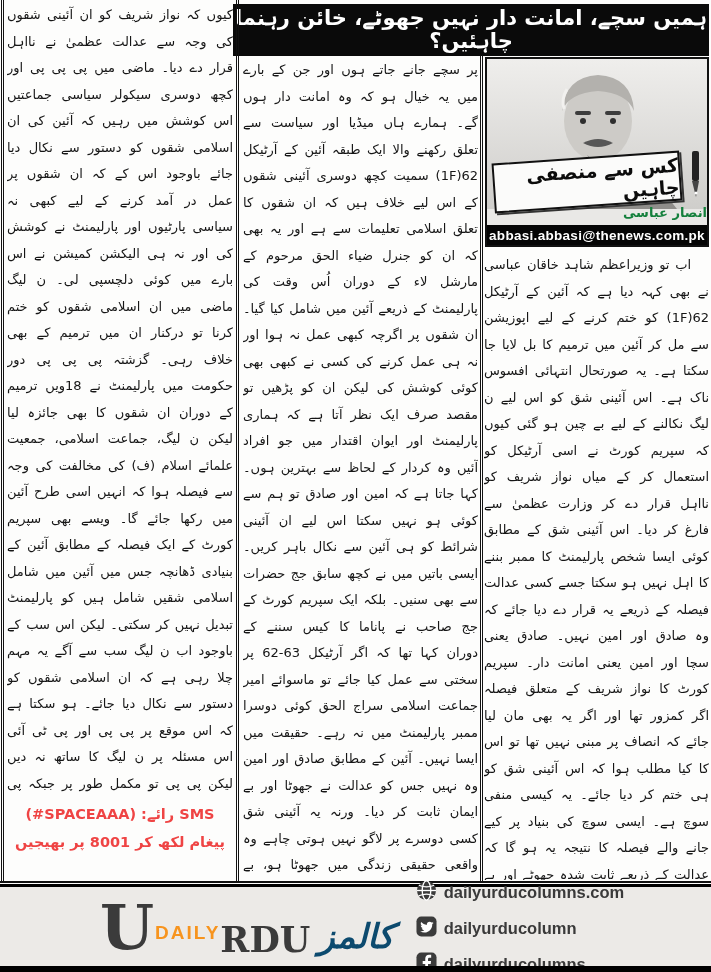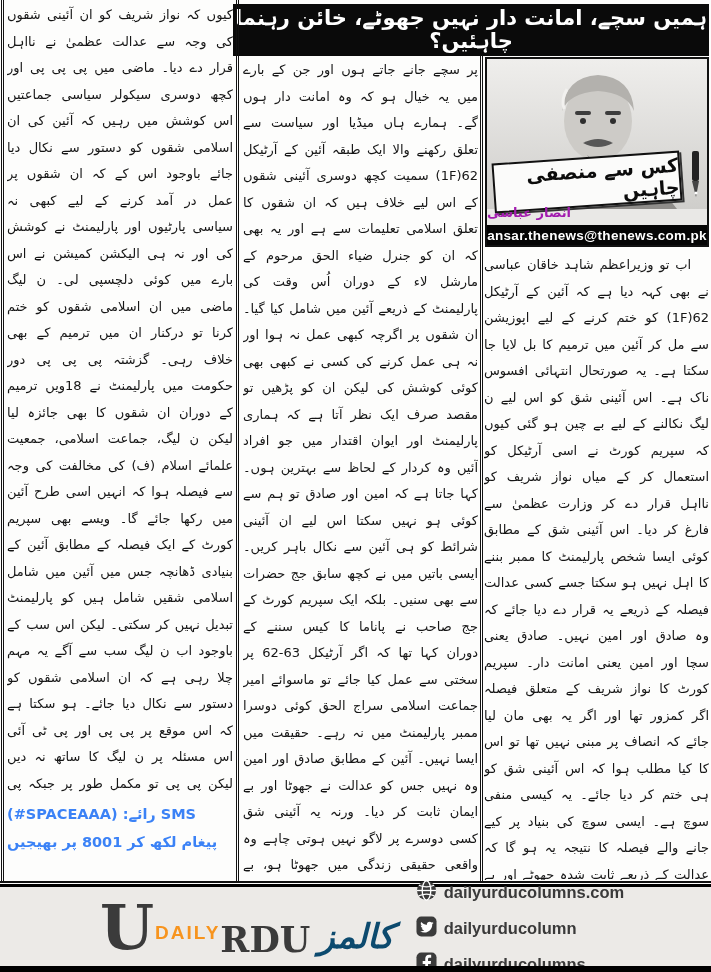--- a/index.html
+++ b/index.html
@@ -16,32 +16,32 @@
     font-size:21px;font-weight:bold;letter-spacing:0;line-height:1.1;text-align:center;}
 
   
   .col{position:absolute;direction:rtl;text-align:justify;color:#161616;
     font-size:13px;line-height:26.5px;overflow:hidden;word-spacing:1px;}
   .col-right{left:484px;top:252px;width:225px;height:628px;text-indent:18px;}
   .col-mid{left:243px;top:57px;width:235px;height:824px;}
   .col-left{left:7px;top:2px;width:226px;height:796px;}
 
   .sms{position:absolute;left:7px;top:800px;width:226px;height:78px;direction:rtl;
-    font-size:14.5px;font-weight:bold;line-height:28px;color:#3b82f6;text-align:left;overflow:hidden;}
+    font-size:14.5px;font-weight:bold;line-height:28px;color:#ef4444;text-align:center;overflow:hidden;}
 
   
   .photo-block{position:absolute;left:485px;top:57px;width:224px;height:190px;
     border:2px solid #111;background:#e9e8e6;box-sizing:border-box;}
   .photo-area{position:absolute;left:0;top:0;right:0;height:150px;overflow:hidden;}
   .banner{position:absolute;left:6px;right:26px;top:98px;height:46px;background:#fbfbfa;
     border:2px solid #111;transform:rotate(-4deg);display:flex;align-items:center;justify-content:center;
     direction:rtl;font-size:19px;font-weight:bold;color:#0c0c0c;box-shadow:2px 2px 0 #333;}
   .pen{position:absolute;right:2px;top:90px;}
-  .author-name{position:absolute;left:0;right:0;top:146px;height:22px;direction:rtl;text-align:left;
-    font-size:13px;font-weight:bold;color:#a21caf;}
+  .author-name{position:absolute;left:0;right:0;top:146px;height:22px;direction:rtl;text-align:right;
+    font-size:13px;font-weight:bold;color:#15803d;}
   .email-bar{position:absolute;left:0;right:0;bottom:0;height:20px;background:#050505;color:#fff;
     font-family:"Liberation Sans",sans-serif;font-size:13.5px;font-weight:bold;
     display:flex;align-items:center;justify-content:center;letter-spacing:.3px;}
 
   
   .footer{position:absolute;left:0;top:884px;width:711px;height:82px;background:#eceae7;
     border-top:3px solid #000;display:flex;align-items:center;}
   .bottom-bar{position:absolute;left:0;top:966px;width:711px;height:6px;background:#000;}
   .brand{display:flex;align-items:flex-end;margin-left:100px;color:#3b3b3b;}
   .logo-u{font-family:"DejaVu Serif",serif;font-weight:bold;font-size:62px;line-height:56px;}
@@ -94,21 +94,21 @@
       <svg width="20" height="52" viewBox="0 0 20 52">
         <rect x="7" y="2" width="7" height="30" rx="2" fill="#222"></rect>
         <path d="M7 32 L14 32 L11 48 Z" fill="#444"></path>
         <circle cx="11" cy="44" r="1.5" fill="#fff"></circle>
       </svg>
     </div>
     <div class="banner">
       <span>کس سے منصفی چاہیں</span>
     </div>
     <div class="author-name">انصار عباسی</div>
-    <div class="email-bar">ansar.thenews@thenews.com.pk</div>
+    <div class="email-bar">abbasi.abbasi@thenews.com.pk</div>
   </div>
 
   <div class="col col-right">اب تو وزیراعظم شاہد خاقان عباسی نے بھی کہہ دیا ہے کہ آئین کے آرٹیکل 62(1F) کو ختم کرنے کے لیے اپوزیشن سے مل کر آئین میں ترمیم کا بل لایا جا سکتا ہے۔ یہ صورتحال انتہائی افسوس ناک ہے۔ اس آئینی شق کو اس لیے ن لیگ نکالنے کے لیے بے چین ہو گئی کیوں کہ سپریم کورٹ نے اسی آرٹیکل کو استعمال کر کے میاں نواز شریف کو نااہل قرار دے کر وزارت عظمیٰ سے فارغ کر دیا۔ اس آئینی شق کے مطابق کوئی ایسا شخص پارلیمنٹ کا ممبر بننے کا اہل نہیں ہو سکتا جسے کسی عدالت فیصلہ کے ذریعے یہ قرار دے دیا جائے کہ وہ صادق اور امین نہیں۔ صادق یعنی سچا اور امین یعنی امانت دار۔ سپریم کورٹ کا نواز شریف کے متعلق فیصلہ اگر کمزور تھا اور اگر یہ بھی مان لیا جائے کہ انصاف پر مبنی نہیں تھا تو اس کا کیا مطلب ہوا کہ اس آئینی شق کو ہی ختم کر دیا جائے۔ یہ کیسی منفی سوچ ہے۔ ایسی سوچ کی بنیاد پر کیے جانے والے فیصلہ کا نتیجہ یہ ہو گا کہ عدالت کے ذریعے ثابت شدہ جھوٹے اور بے ایمان جو امانت میں خیانت کرتے ہوئے پکڑے جائیں، کے لیے نہ صرف پارلیمنٹ کے دروازے کھول دیئے جائیں گے بلکہ ایسے افراد کے لیے وزیراعظم، وزیر، مشیر، گورنر سمیت کسی بھی اعلیٰ عہدے پر پہنچنا مسئلہ نہ ہو گا۔ حکمرانی اور پارلیمنٹ تک رسائی کا حق صرف ایسے افراد کو ہی ہونا چاہیے جو عمومی طور</div>
   <div class="col col-mid">پر سچے جانے جاتے ہوں اور جن کے بارے میں یہ خیال ہو کہ وہ امانت دار ہوں گے۔ ہمارے ہاں میڈیا اور سیاست سے تعلق رکھنے والا ایک طبقہ آئین کے آرٹیکل 62(1F) سمیت کچھ دوسری آئینی شقوں کے اس لیے خلاف ہیں کہ ان شقوں کا تعلق اسلامی تعلیمات سے ہے اور یہ بھی کہ ان کو جنرل ضیاء الحق مرحوم کے مارشل لاء کے دوران اُس وقت کی پارلیمنٹ کے ذریعے آئین میں شامل کیا گیا۔ ان شقوں پر اگرچہ کبھی عمل نہ ہوا اور نہ ہی عمل کرنے کی کسی نے کبھی بھی کوئی کوشش کی لیکن ان کو پڑھیں تو مقصد صرف ایک نظر آتا ہے کہ ہماری پارلیمنٹ اور ایوان اقتدار میں جو افراد آئیں وہ کردار کے لحاظ سے بہترین ہوں۔ کہا جاتا ہے کہ امین اور صادق تو ہم سے کوئی ہو نہیں سکتا اس لیے ان آئینی شرائط کو ہی آئین سے نکال باہر کریں۔ ایسی باتیں میں نے کچھ سابق جج حضرات سے بھی سنیں۔ بلکہ ایک سپریم کورٹ کے جج صاحب نے پاناما کا کیس سننے کے دوران کہا تھا کہ اگر آرٹیکل 63-62 پر سختی سے عمل کیا جائے تو ماسوائے امیر جماعت اسلامی سراج الحق کوئی دوسرا ممبر پارلیمنٹ میں نہ رہے۔ حقیقت میں ایسا نہیں۔ آئین کے مطابق صادق اور امین وہ نہیں جس کو عدالت نے جھوٹا اور بے ایمان ثابت کر دیا۔ ورنہ یہ آئینی شق کسی دوسرے پر لاگو نہیں ہوتی چاہے وہ واقعی حقیقی زندگی میں جھوٹا ہو، بے ایمان ہو۔ یعنی صادق اور امین وہ نہیں جس کے بارے میں عدالت ایسا فیصلہ کر دے۔ حیرانگی اس بات پر ہے کہ یہاں تو امریکا، برطانیہ اور یورپ وغیرہ میں یہ برداشت نہیں کیا جاتا کہ اُن کے حکمران اور پارلیمنٹیرین جھوٹ بولیں یا امانت دار نہ ہوں۔ امریکہ کے سابق صدر کلنٹن کو جھوٹ بولنے پر مقدمہ کا سامنا کرنا پڑا۔ لیکن ہم ہیں کہ آئین سے ان شرائط کو اس لیے نکالنے کے لئے تیار ہو گئے</div>
   <div class="col col-left">کیوں کہ نواز شریف کو ان آئینی شقوں کی وجہ سے عدالت عظمیٰ نے نااہل قرار دے دیا۔ ماضی میں پی پی پی اور کچھ دوسری سیکولر سیاسی جماعتیں اس کوشش میں رہیں کہ آئین کی ان اسلامی شقوں کو دستور سے نکال دیا جائے باوجود اس کے کہ ان شقوں پر عمل در آمد کرنے کے لیے کبھی نہ سیاسی پارٹیوں اور پارلیمنٹ نے کوشش کی اور نہ ہی الیکشن کمیشن نے اس بارے میں کوئی دلچسپی لی۔ ن لیگ ماضی میں ان اسلامی شقوں کو ختم کرنا تو درکنار ان میں ترمیم کے بھی خلاف رہی۔ گزشتہ پی پی پی دور حکومت میں پارلیمنٹ نے 18ویں ترمیم کے دوران ان شقوں کا بھی جائزہ لیا لیکن ن لیگ، جماعت اسلامی، جمعیت علمائے اسلام (ف) کی مخالفت کی وجہ سے فیصلہ ہوا کہ انہیں اسی طرح آئین میں رکھا جائے گا۔ ویسے بھی سپریم کورٹ کے ایک فیصلہ کے مطابق آئین کے بنیادی ڈھانچہ جس میں آئین میں شامل اسلامی شقیں شامل ہیں کو پارلیمنٹ تبدیل نہیں کر سکتی۔ لیکن اس سب کے باوجود اب ن لیگ سب سے آگے یہ مہم چلا رہی ہے کہ ان اسلامی شقوں کو دستور سے نکال دیا جائے۔ ہو سکتا ہے کہ اس موقع پر پی پی اور پی ٹی آئی اس مسئلہ پر ن لیگ کا ساتھ نہ دیں لیکن پی پی تو مکمل طور پر جبکہ پی ٹی آئی میں موجود ایک طبقہ ان اسلامی شقوں کو آئین سے مکمل طور پر حذف کرنے کے حق میں ہیں۔ ایسے حالات میں مذہبی جماعتوں اور علمائے کرام کو چاہیے کہ ن لیگ کی آرٹیکل 63-62 کو ختم کرنے کی اس مہم جوئی کے خلاف اپنی آواز بلند کریں ورنہ کوئی بعید نہیں کہ اب ن لیگ کچھ دوسری سیکولر جماعتوں کے ساتھ مل کر پاکستان کے اسلامی آئین کو ہی سیکولر بنانے کے لیے کوئی کارروائی نہ کر دے۔ معلوم ہوتا ہے کہ ن لیگ کی لیڈرشپ کو احساس نہیں کہ وہ کتنا خطرناک کام کرنے جا رہی ہے۔</div>
 
   <div class="sms">SMS رائے: (SPACEAAA#) پیغام لکھ کر 8001 پر بھیجیں</div>
 
   <div class="footer">
     <div class="brand">

